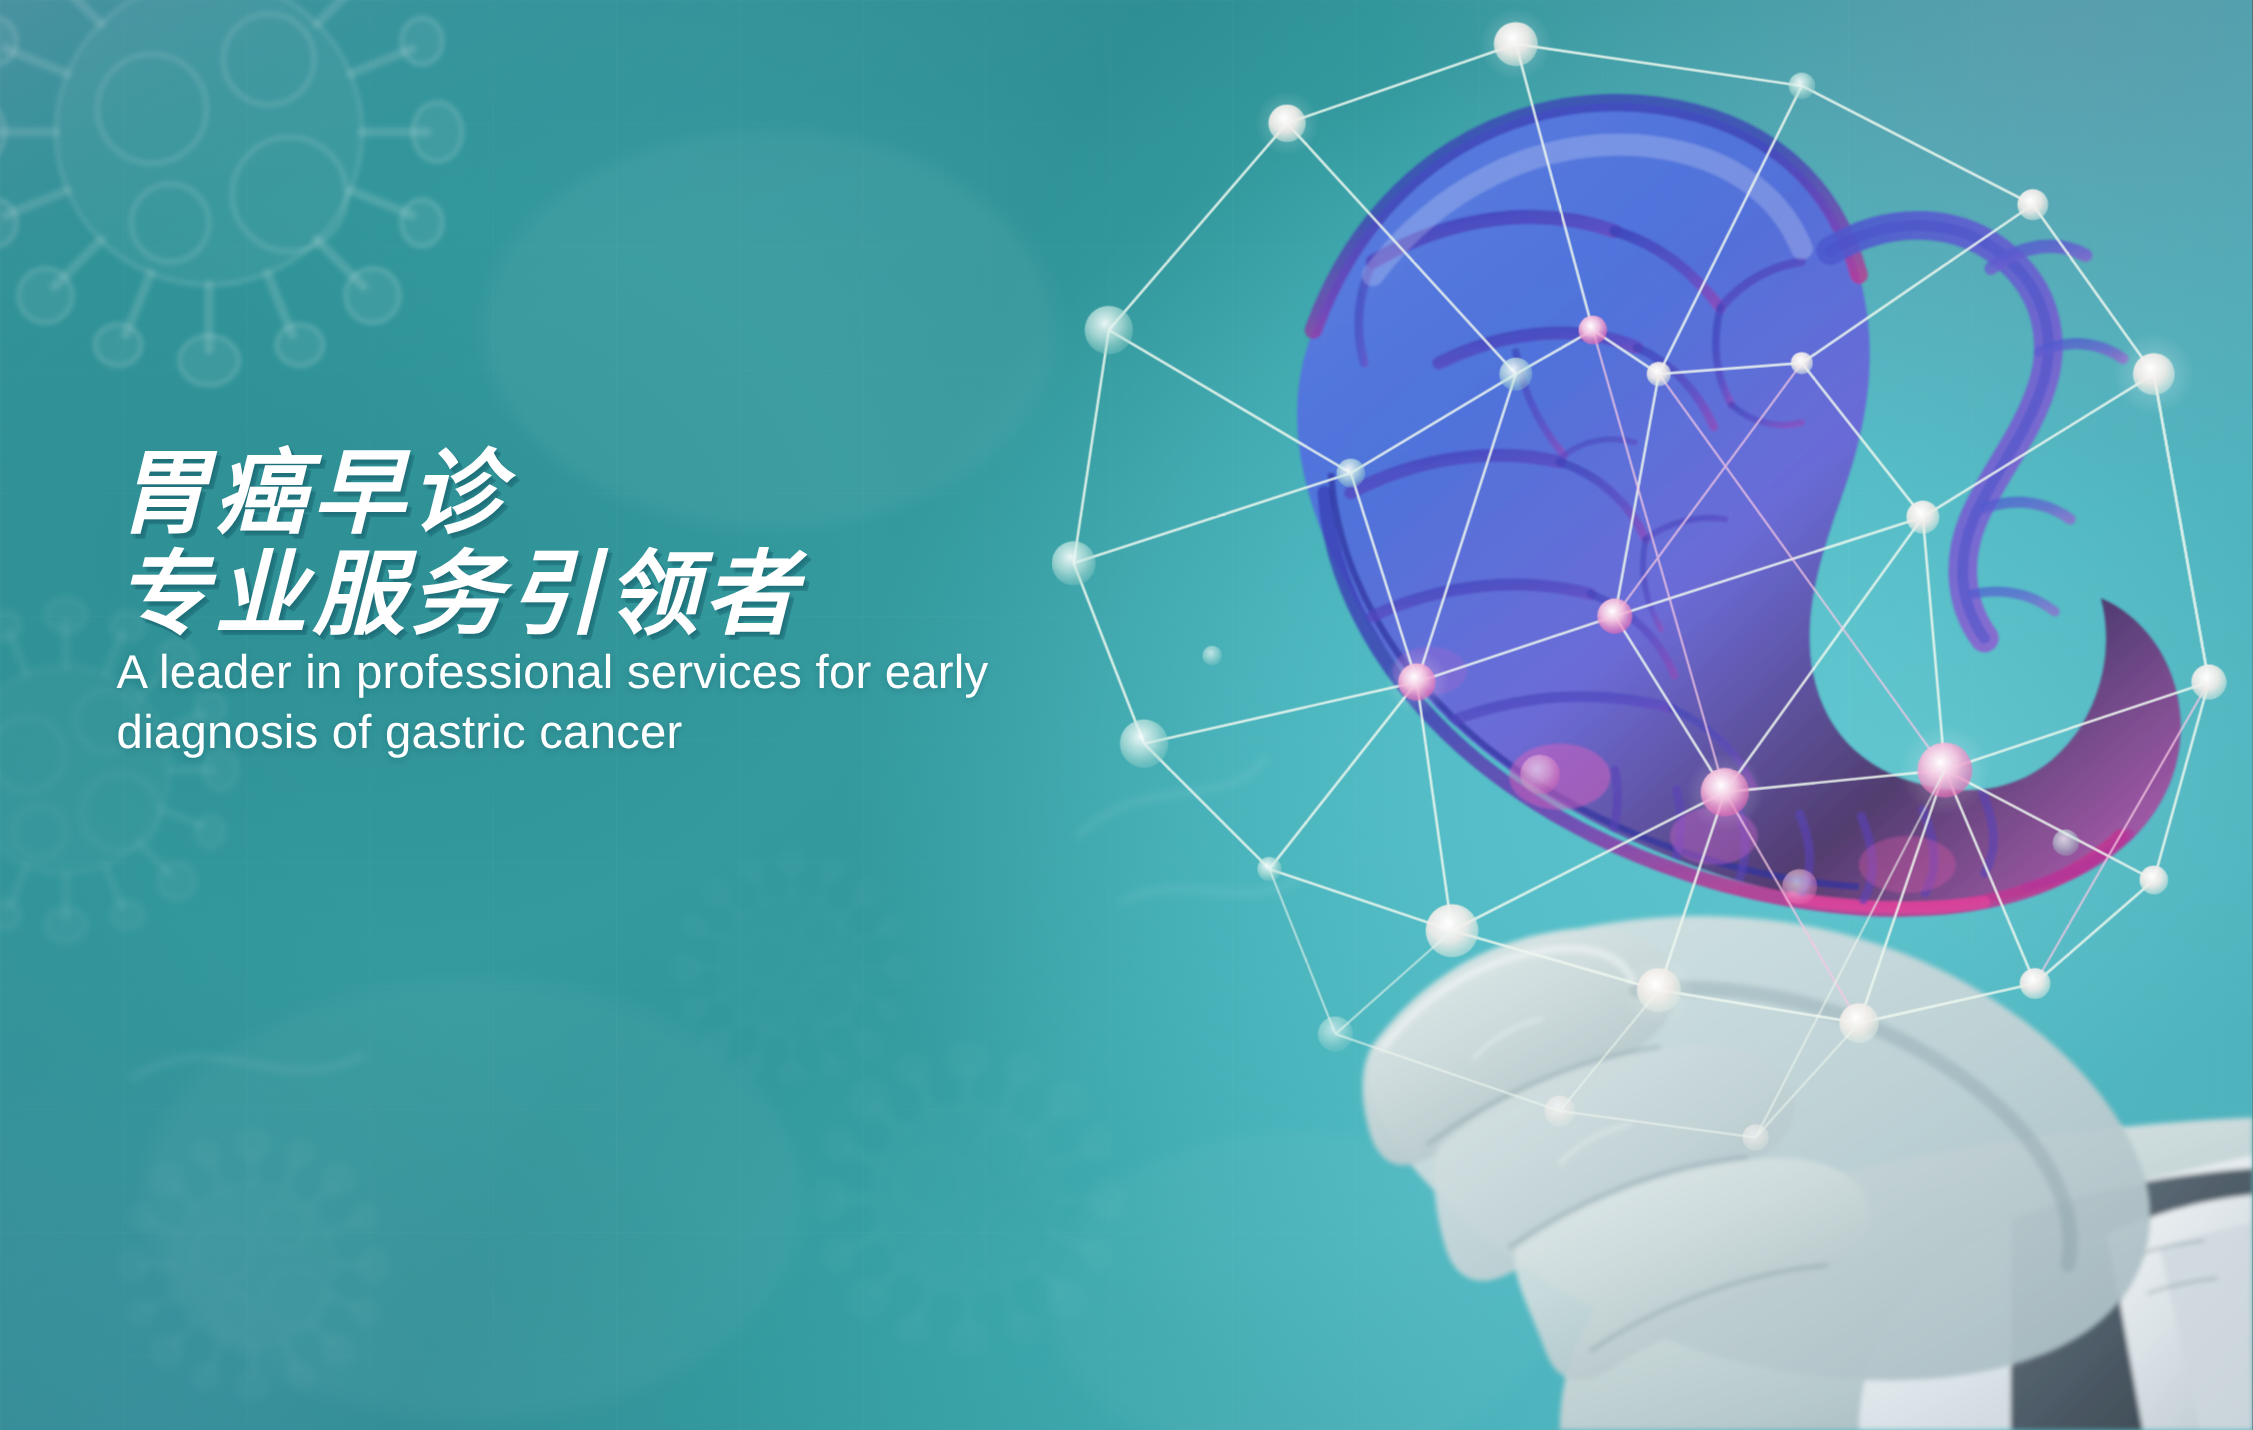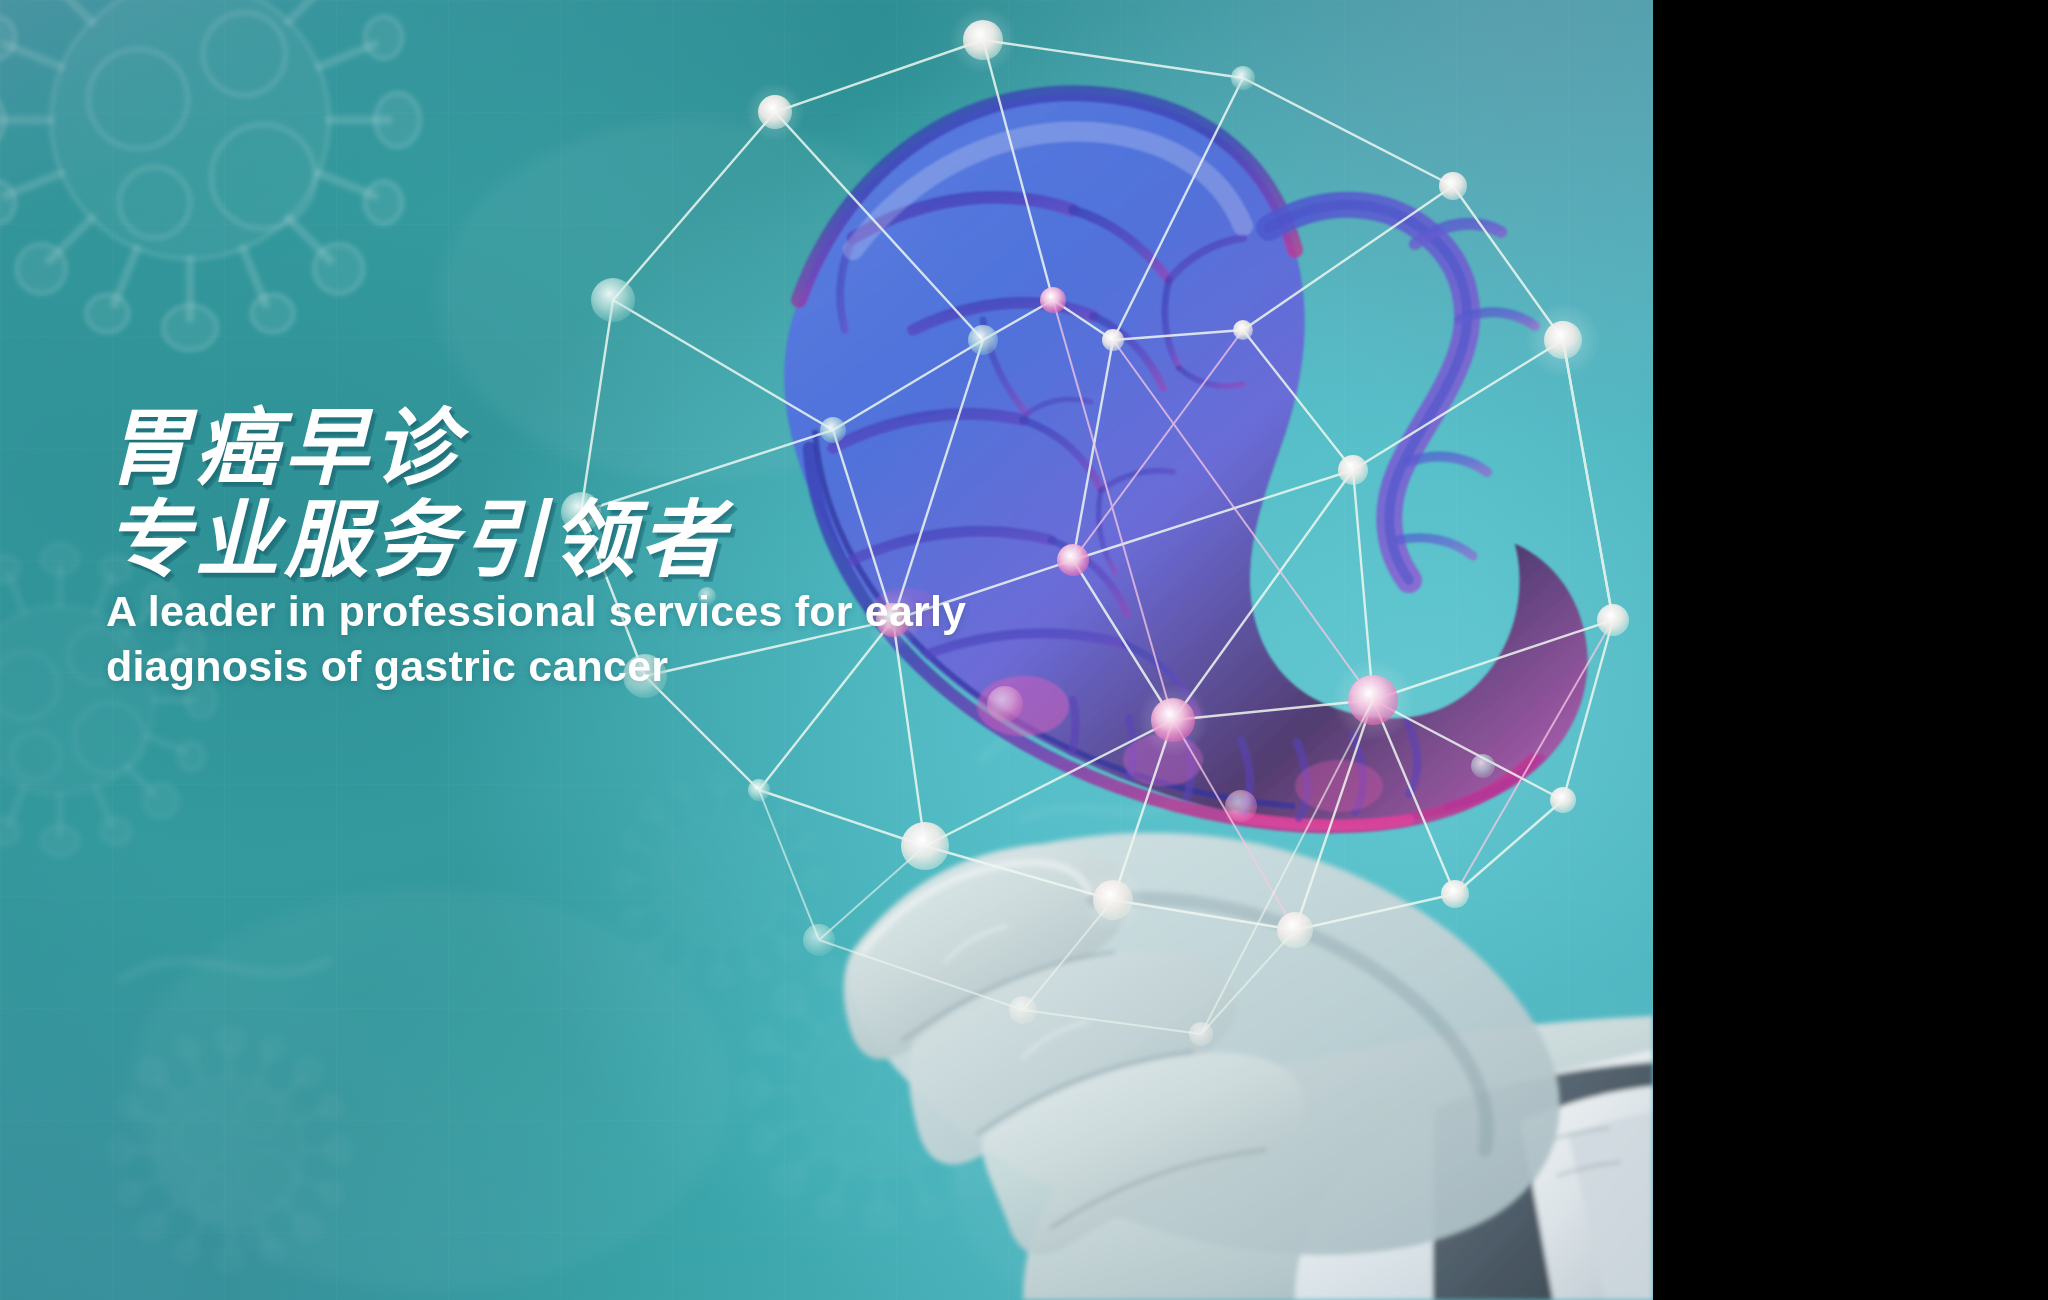--- a/index.html
+++ b/index.html
@@ -7,21 +7,21 @@
     margin: 0;
     padding: 0;
     background: #000;
   }
   body {
     font-family: "Liberation Sans", "DejaVu Sans", sans-serif;
   }
 
   #banner {
     position: relative;
-    width: 1653px;
+    width: 2048px;
     height: 1300px;
     overflow: hidden;
     background: #7f1d1d;
   }
 
   
   .bg-base {
     position: absolute;
     inset: 0;
     background:
@@ -79,21 +79,21 @@
 
   .subtitle {
     margin-top: 34px;
     color: #ffffff;
     font-weight: 400;
     font-size: 43px;
     line-height: 1.28;
     letter-spacing: .2px;
     text-shadow: 0 2px 6px rgba(14,74,86,.28);
   }
-  .subtitle .sub-line { display: block; font-weight: bold; }
+  .subtitle .sub-line { display: block; }
 
   
   .art {
     position: absolute;
     right: 0;
     top: 0;
     width: 1100px;
     height: 1300px;
   }
   .art svg { position: absolute; left: 0; top: 0; }

